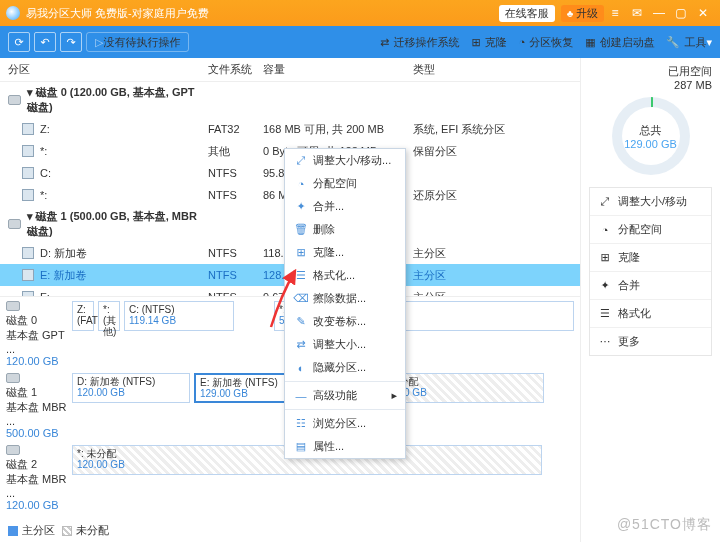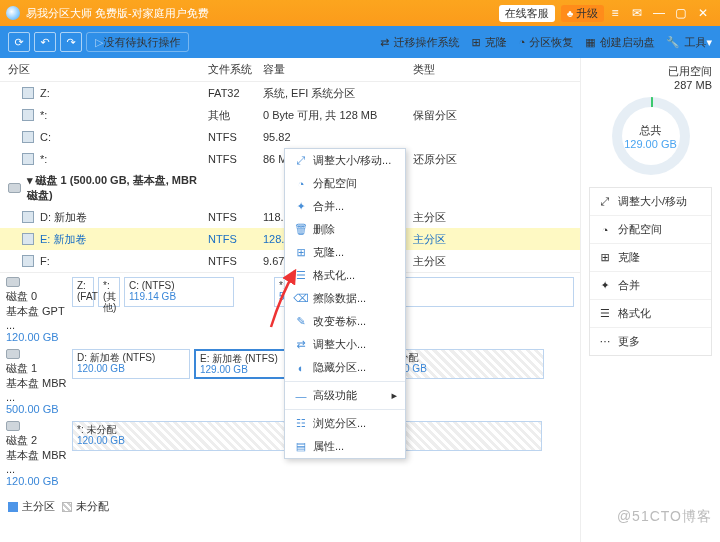--- a/index.html
+++ b/index.html
@@ -21,21 +21,21 @@
 .right{width:140px;border-left:1px solid #eee;padding:6px 8px}
 .hdr{display:flex;padding:4px 8px;color:#666;border-bottom:1px solid #eee}
 .hdr .c1{width:200px}.hdr .c2{width:55px}.hdr .c3{width:150px}.hdr .c4{flex:1}
 .rows{overflow:auto}
 .drow{display:flex;align-items:center;padding:3px 8px;min-height:22px}
 .drow .c1{width:200px;display:flex;align-items:center}
 .drow .c2{width:55px}.drow .c3{width:150px}.drow .c4{flex:1}
 .diskico{width:14px;height:10px;background:#cfd6dc;border:1px solid #9aa7b2;border-radius:2px;margin-right:6px}
 .volico{width:12px;height:12px;background:#dbe6ef;border:1px solid #8fa5b8;margin-left:14px;margin-right:6px}
 .drow.disk{font-weight:bold}
-.drow.sel{background:#fef9c3;color:#1b6fc4}
+.drow.sel{background:#7dd3fc;color:#1b6fc4}
 .drow.sel .c1,.drow.sel .c2,.drow.sel .c3,.drow.sel .c4{color:#1b6fc4}
 .diskmaps{border-top:1px solid #eee;padding:4px 6px 2px;font-size:10px;color:#777}
 .dmap{display:flex;align-items:flex-start;margin-bottom:6px}
 .dmlabel{width:66px}
 .dmlabel .dn{color:#333}
 .dmlabel .ds{color:#3a87d8}
 .dmbars{flex:1;display:flex;gap:4px}
 .bar{border:1px solid #bcd4ef;height:30px;position:relative;padding:2px 4px;background:#fff}
 .bar.hatch{background:repeating-linear-gradient(45deg,#eee,#eee 3px,#fff 3px,#fff 6px)}
 .bar .bt{font-size:10px;color:#333;line-height:1.1}
@@ -52,21 +52,21 @@
 .rlabel{font-size:10px;color:#888;text-align:right;margin-bottom:2px}
 .rbtns{border:1px solid #e6e6e6}
 .rbtn{display:flex;align-items:center;padding:6px 8px;border-bottom:1px solid #f0f0f0;color:#3a87d8}
 .rbtn:last-child{border-bottom:none}
 .rbtn .ri{width:14px;margin-right:6px;text-align:center}
 .ctx{position:absolute;left:284px;top:148px;width:122px;background:#fff;border:1px solid #c9d6e4;box-shadow:2px 2px 6px rgba(0,0,0,.2);z-index:50}
 .ctx .ci{display:flex;align-items:center;padding:4px 8px;color:#333}
 .ctx .ci .cic{width:16px;color:#4a90d9;margin-right:4px;text-align:center}
 .ctx .sep{height:1px;background:#e3e9f0;margin:2px 0}
 .arrow{position:absolute;left:263px;top:265px;z-index:60;pointer-events:none}
-.watermark{position:absolute;right:8px;bottom:16px;color:#bbb;font-size:14px;letter-spacing:1px}
+.watermark{position:absolute;right:8px;bottom:8px;color:#bbb;font-size:14px;letter-spacing:1px}
 </style>
 </head>
 <body>
 
 <div class="titlebar">
   <div class="logo"></div>
   <div class="title">易我分区大师 免费版-对家庭用户免费</div>
   <div class="pill"><span>在线客服</span></div>
   <div class="pill orange">♣ <span>升级</span></div>
   <div class="winbtn">≡</div>
@@ -103,23 +103,30 @@
 
 <div class="main">
   <div class="left">
     <div class="hdr">
       <div class="c1">分区</div>
       <div class="c2">文件系统</div>
       <div class="c3">容量</div>
       <div class="c4">类型</div>
     </div>
     <div class="rows" id="rows">
+        <div class="drow disk">
+          <div class="c1"><span class="diskico"></span>▾ 磁盘 0 (120.00 GB, 基本盘, GPT 磁盘)</div>
+          <div class="c2"></div>
+          <div class="c3"></div>
+          <div class="c4"></div>
+        </div>
         <div class="drow ">
           <div class="c1"><span class="volico"></span>Z:</div>
           <div class="c2">FAT32</div>
+          <div class="c3">168 MB   可用, 共   200 MB</div>
           <div class="c4">系统, EFI 系统分区</div>
         </div>
         <div class="drow ">
           <div class="c1"><span class="volico"></span>*:</div>
           <div class="c2">其他</div>
           <div class="c3">0 Byte   可用, 共   128 MB</div>
           <div class="c4">保留分区</div>
         </div>
         <div class="drow ">
           <div class="c1"><span class="volico"></span>C:</div>

